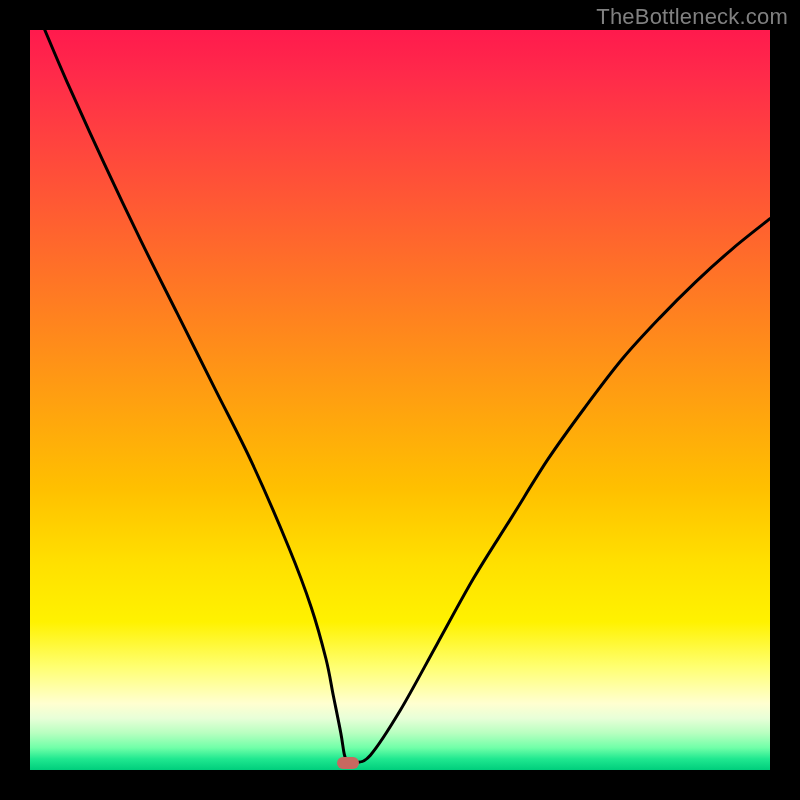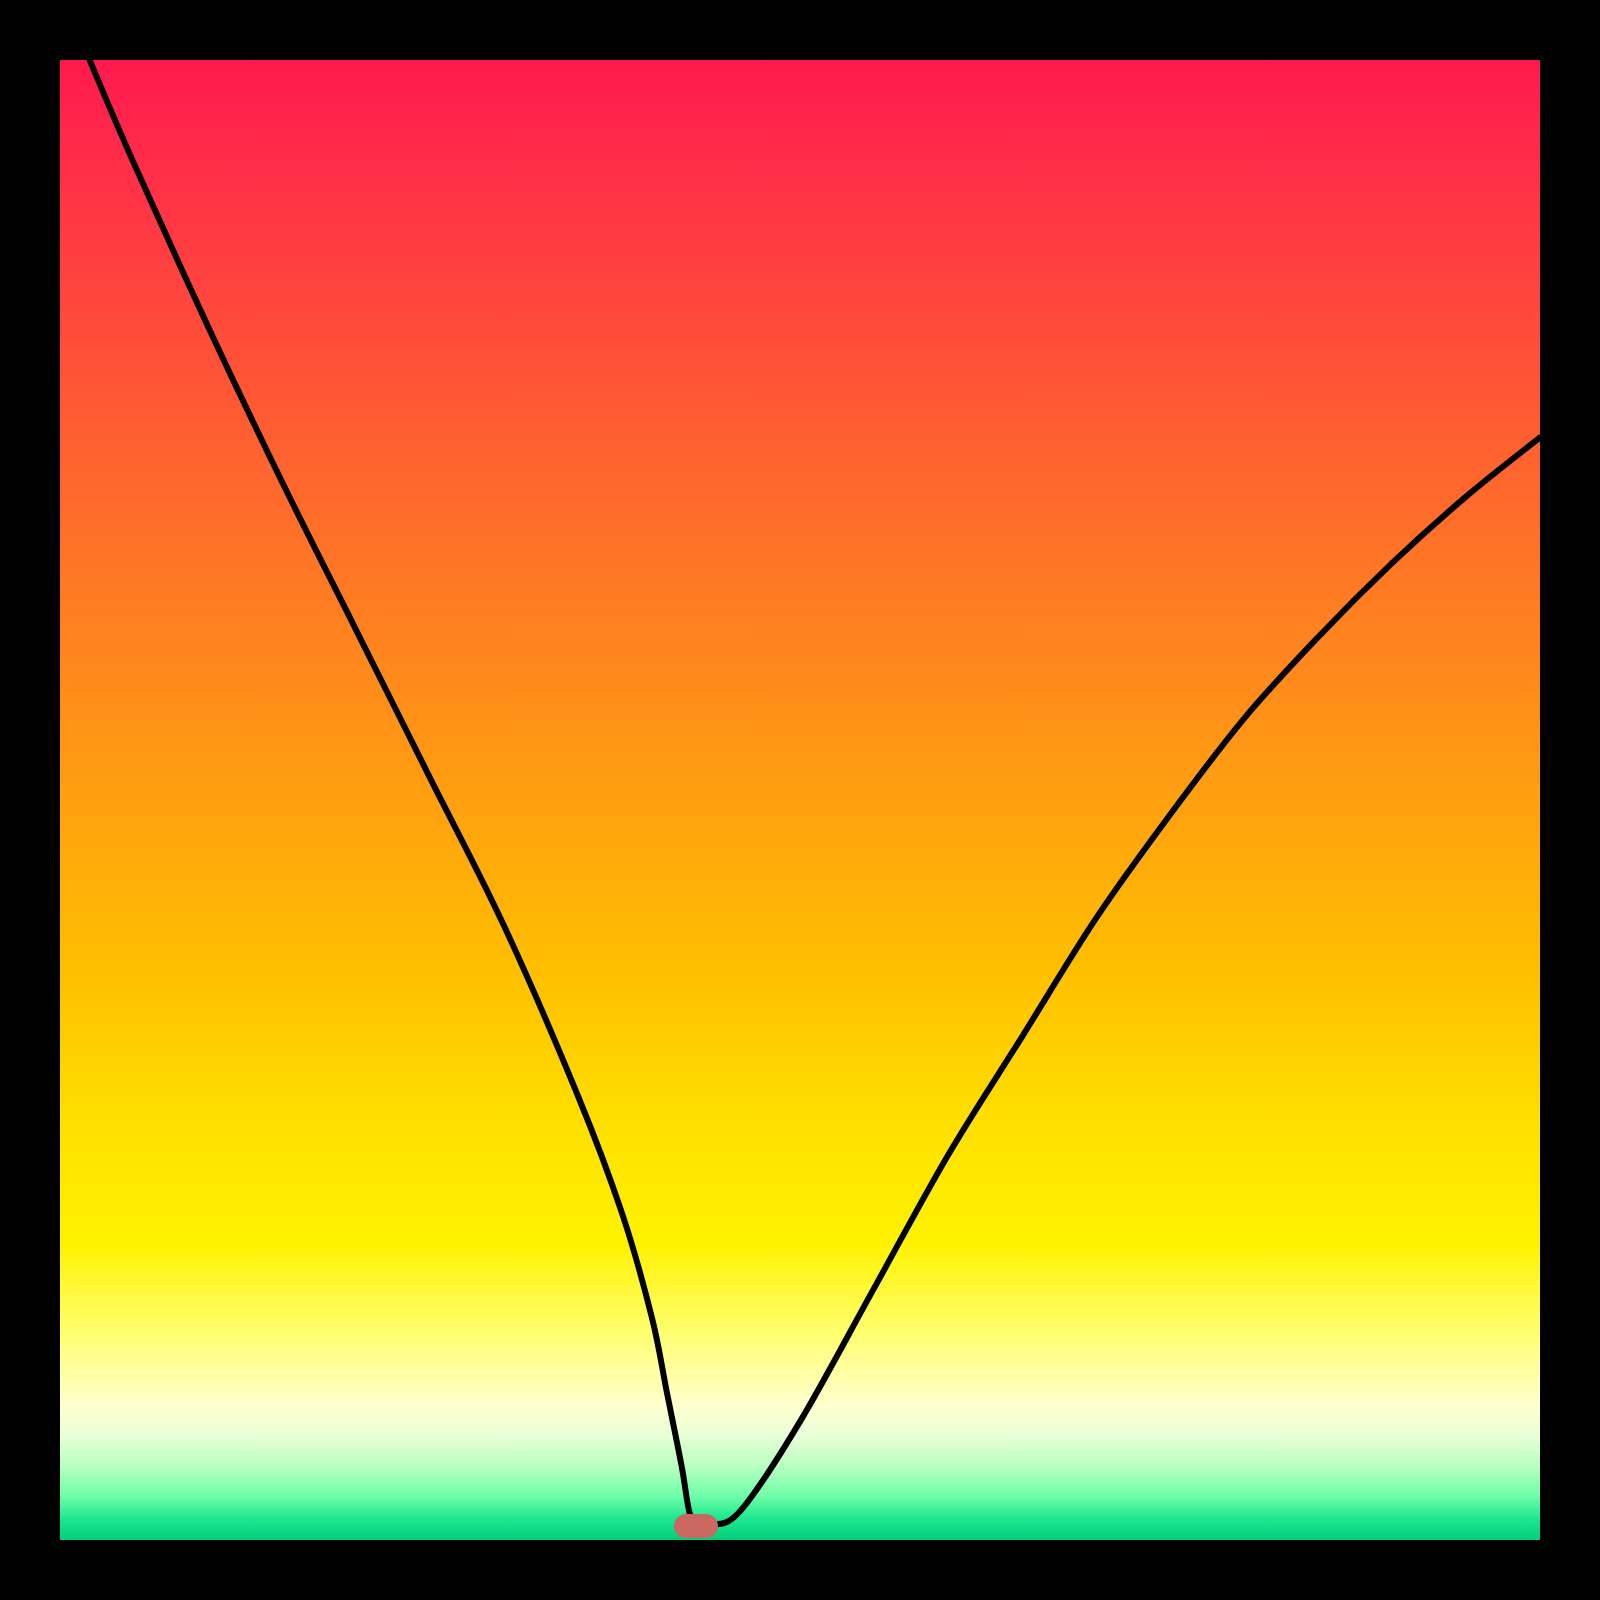--- a/index.html
+++ b/index.html
@@ -71,20 +71,21 @@
     font-size: 22px;
     letter-spacing: 0.2px;
     font-weight: 400;
     user-select: none;
   }
 </style>
 </head>
 <body>
 
 <div class="frame">
+  <div class="watermark">TheBottleneck.com</div>
   <div class="plot-area">
     <div class="gradient"></div>
     <svg class="curve-svg" viewBox="0 0 740 740" preserveAspectRatio="none">
       <path id="curve-path" fill="none" stroke="#000" stroke-width="3" stroke-linejoin="round" stroke-linecap="round" d="M 14.80 0.00 C 18.50 8.63, 27.13 29.60, 37.00 51.80 C 46.87 74.00, 61.67 106.68, 74.00 133.20 C 86.33 159.72, 98.67 185.62, 111.00 210.90 C 123.33 236.18, 135.67 260.23, 148.00 284.90 C 160.33 309.57, 172.67 334.23, 185.00 358.90 C 197.33 383.57, 209.67 406.38, 222.00 432.90 C 234.33 459.42, 249.13 493.95, 259.00 518.00 C 268.87 542.05, 275.03 558.70, 281.20 577.20 C 287.37 595.70, 292.30 614.20, 296.00 629.00 C 299.70 643.80, 300.93 653.67, 303.40 666.00 C 305.87 678.33, 308.95 693.13, 310.80 703.00 C 312.65 712.87, 313.27 720.27, 314.50 725.20 C 315.73 730.13, 316.35 731.37, 318.20 732.60 C 320.05 733.83, 321.90 733.83, 325.60 732.60 C 329.30 731.37, 333.00 733.83, 340.40 725.20 C 347.80 716.57, 358.90 699.30, 370.00 680.80 C 381.10 662.30, 394.67 636.40, 407.00 614.20 C 419.33 592.00, 431.67 568.57, 444.00 547.60 C 456.33 526.63, 468.67 508.13, 481.00 488.40 C 493.33 468.67, 505.67 447.70, 518.00 429.20 C 530.33 410.70, 542.67 394.05, 555.00 377.40 C 567.33 360.75, 579.67 344.10, 592.00 329.30 C 604.33 314.50, 616.67 301.55, 629.00 288.60 C 641.33 275.65, 653.67 263.32, 666.00 251.60 C 678.33 239.88, 690.67 228.78, 703.00 218.30 C 715.33 207.82, 733.83 193.63, 740.00 188.70"></path>
     </svg>
     <div id="marker" class="marker" style="left: 318.2px; top: 732.6px; background: rgb(200, 104, 96);"></div>
   </div>
 </div>
 
 </body></html>

